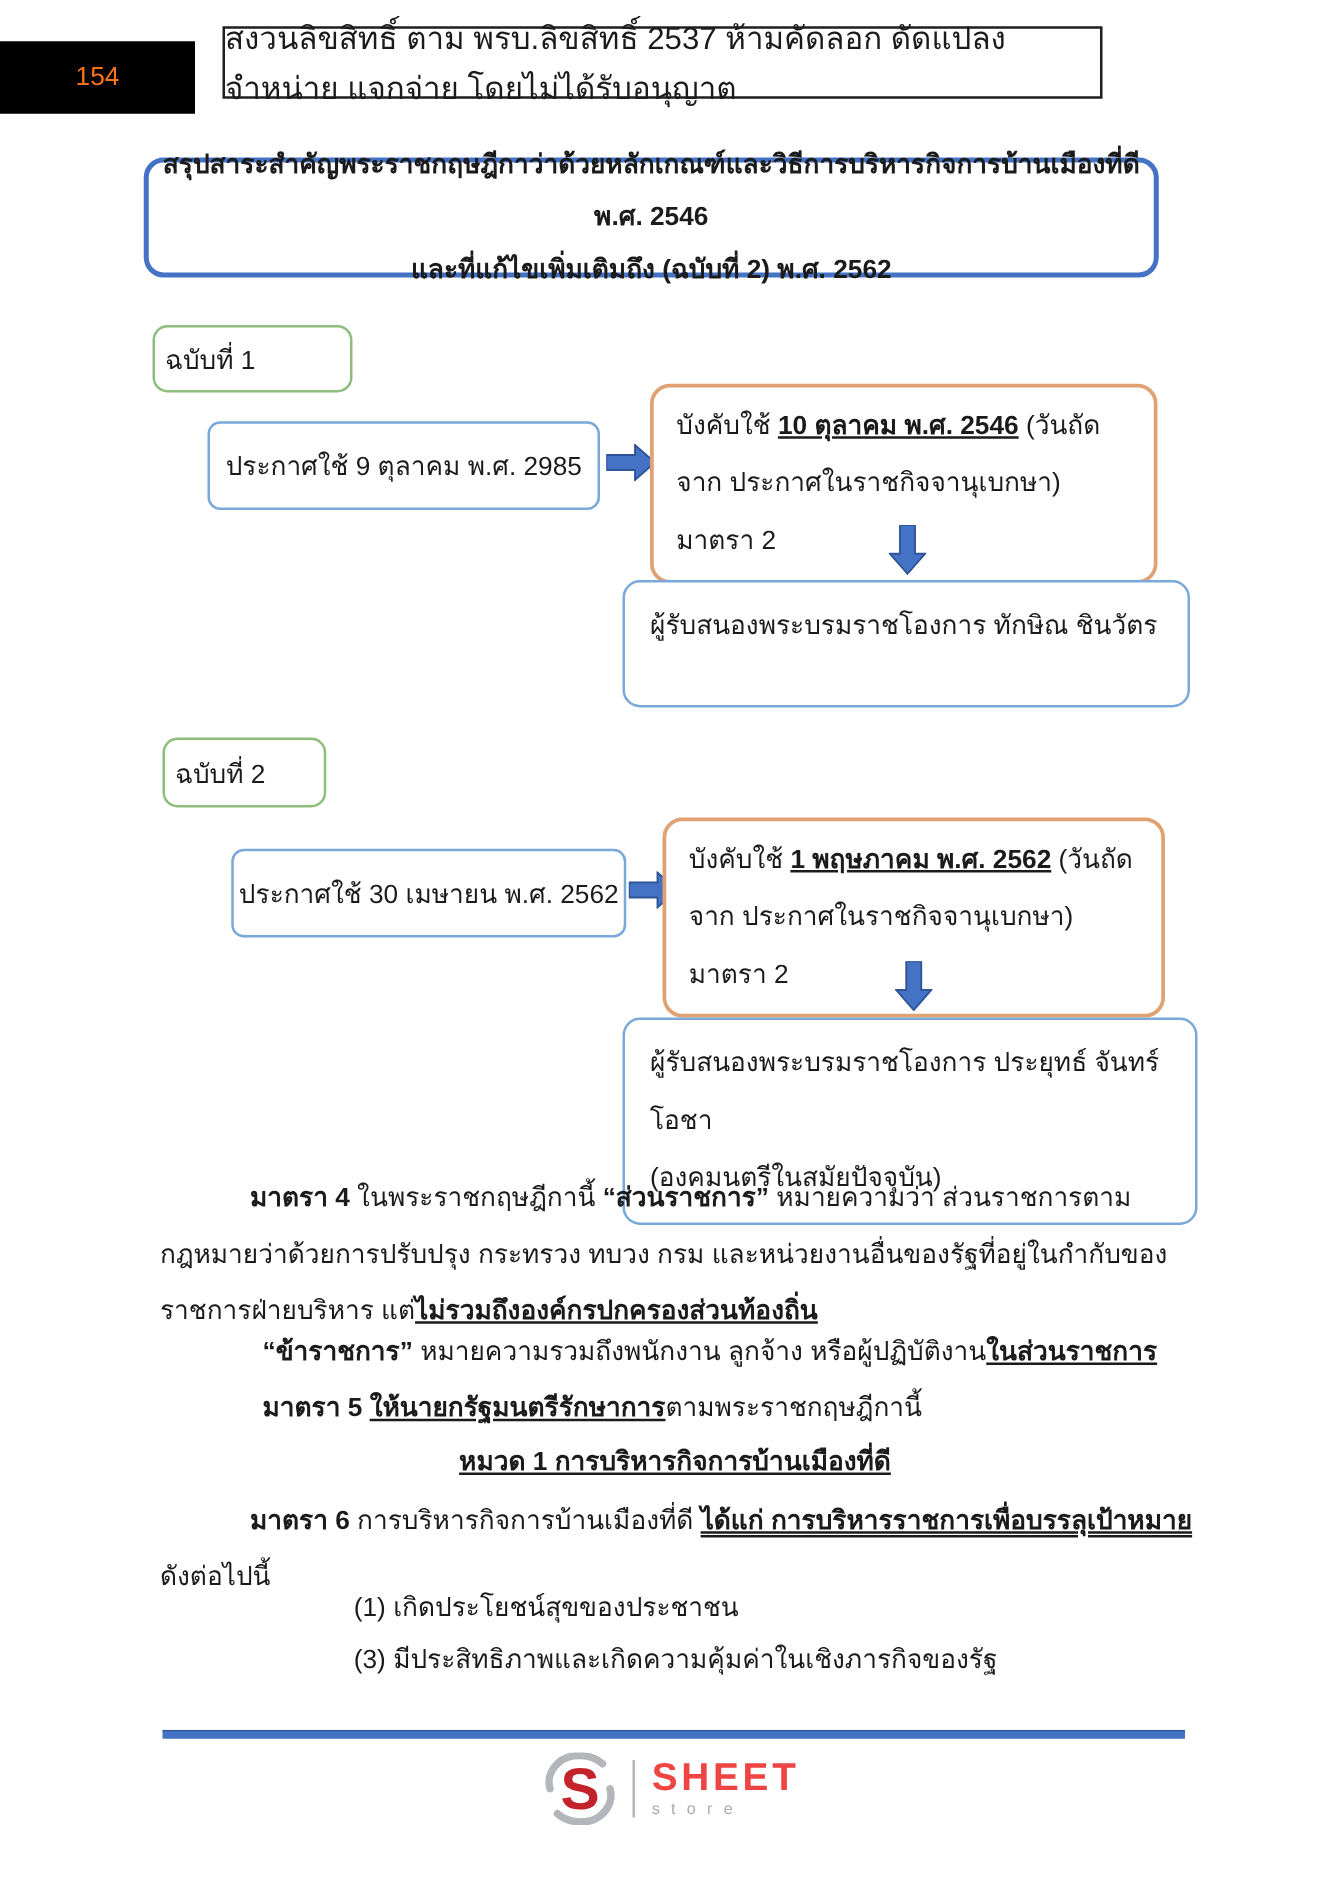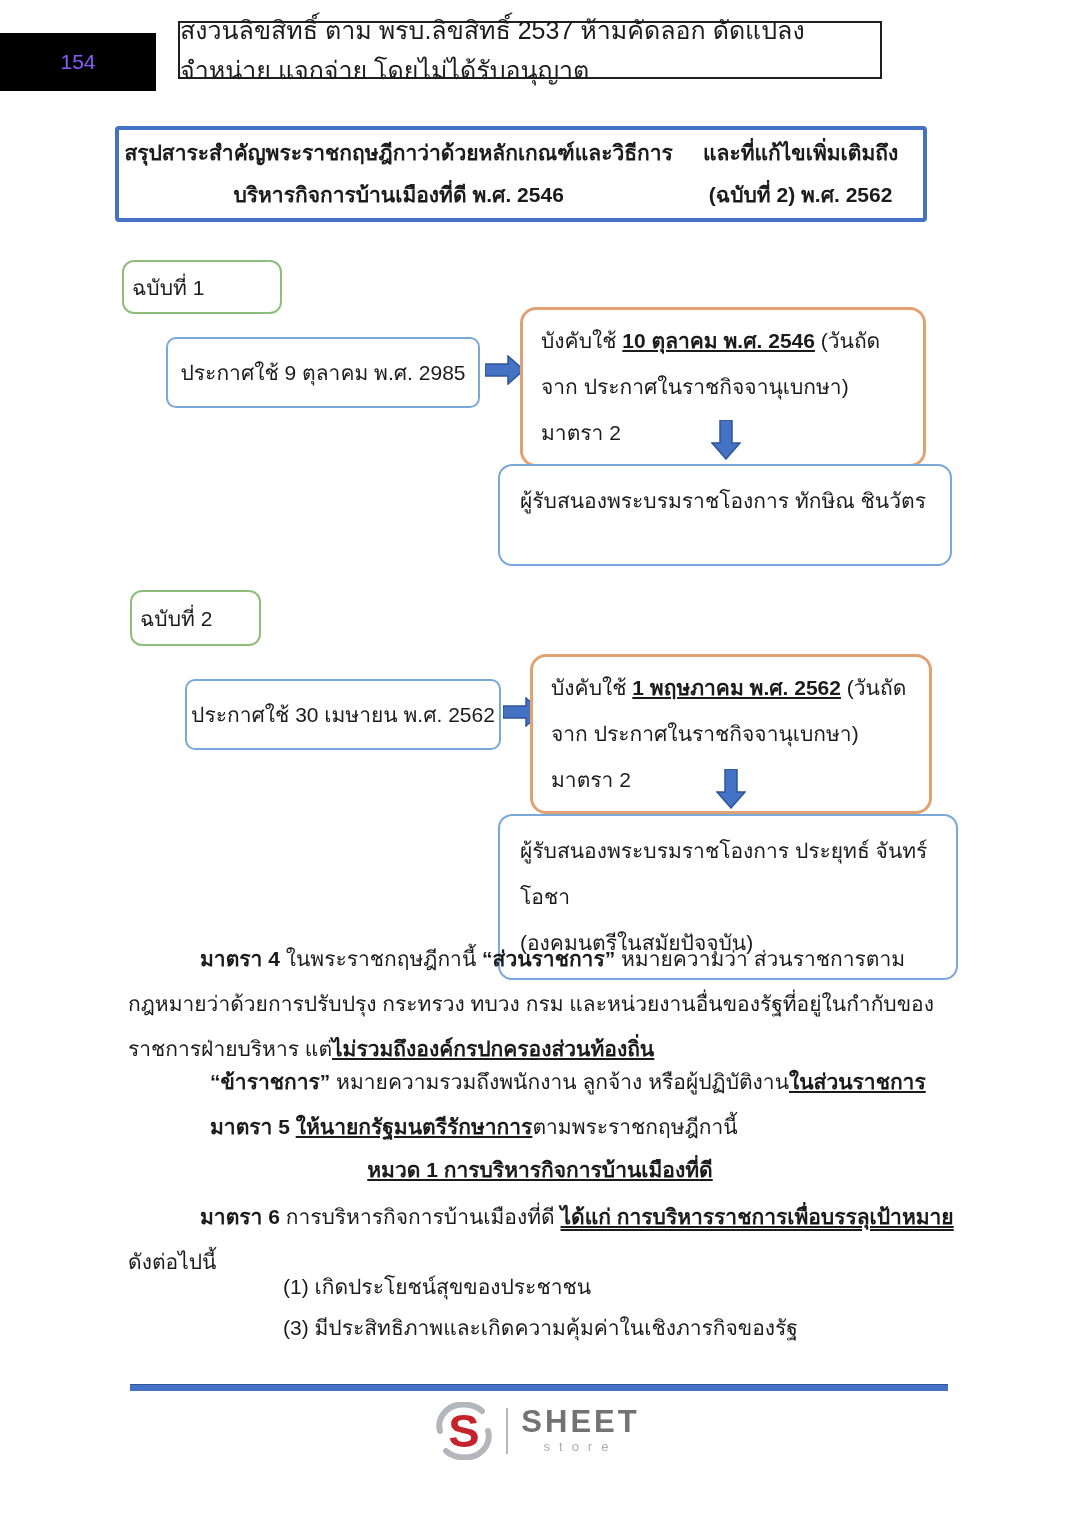--- a/index.html
+++ b/index.html
@@ -1,28 +1,28 @@
 <!DOCTYPE html>
 <html><head>
 <meta charset="utf-8">
 <style>
   html,body{margin:0;padding:0;background:#ffffff;}
   .page{position:relative;width:1075px;height:1521px;background:#ffffff;
         font-family:"Liberation Sans","DejaVu Sans",sans-serif;color:#1b1b1b;overflow:hidden;}
   .abs{position:absolute;box-sizing:border-box;}
 
   
-  .pagenum{left:0;top:33px;width:156px;height:58px;background:#000;color:#8b5cf6;
+  .pagenum{left:0;top:33px;width:156px;height:58px;background:#000;color:#f97316;
            display:flex;align-items:center;justify-content:center;font-size:21px;}
   .copyright{left:178px;top:21px;width:704px;height:58px;border:2px solid #1f1f1f;
              display:flex;align-items:center;justify-content:center;font-size:25px;}
 
   
-  .titlebox{left:115px;top:126px;width:812px;height:96px;border:4px solid #4472C4;border-radius:4px;
-            display:flex;flex-direction:row;justify-content:center;align-items:center;
+  .titlebox{left:115px;top:126px;width:812px;height:96px;border:4px solid #4472C4;border-radius:16px;
+            display:flex;flex-direction:column;justify-content:center;align-items:center;
             font-weight:bold;font-size:21px;line-height:42px;text-align:center;}
 
   
   .greenbox{border:2px solid #8FBE7C;border-radius:12px;display:flex;align-items:center;
             padding-left:8px;font-size:21px;background:#fff;}
   .bluebox{border:2px solid #79A8D9;border-radius:10px;display:flex;align-items:center;
            justify-content:center;font-size:21px;white-space:nowrap;background:#fff;}
   .orangebox{border:3px solid #E0A272;border-radius:16px;font-size:21px;line-height:46px;
              padding:8px 18px;background:#fff;}
   .signbox{border:2px solid #79A8D9;border-radius:14px;font-size:21px;line-height:46px;
@@ -56,22 +56,22 @@
   .b{font-weight:bold;}
   .bu{font-weight:bold;text-decoration:underline;}
   .bdu{font-weight:bold;text-decoration:underline double;}
 
   
   .rule{left:130px;top:1384px;width:818px;height:7px;background:#4472C4;border-top:1px solid #2F5597;}
   .logo{left:0;top:1398px;width:1075px;height:66px;display:flex;align-items:center;
         justify-content:center;gap:13px;}
   .logo-divider{width:2px;height:46px;background:#b7b7b7;}
   .brand{display:flex;flex-direction:column;justify-content:center;}
-  .brand-name{font-size:31px;font-weight:bold;color:#737373;letter-spacing:3px;line-height:30px;}
-  .brand-sub{font-size:13px;color:#ababab;letter-spacing:9px;line-height:16px;margin-top:2px;text-align:center;}
+  .brand-name{font-size:31px;font-weight:bold;color:#ef4444;letter-spacing:3px;line-height:30px;}
+  .brand-sub{font-size:13px;color:#ababab;letter-spacing:9px;line-height:16px;margin-top:2px;}
 </style>
 </head>
 <body>
 
 <div class="page">
 
   <div class="abs pagenum">154</div>
   <div class="abs copyright">สงวนลิขสิทธิ์ ตาม พรบ.ลิขสิทธิ์ 2537 ห้ามคัดลอก ดัดแปลง จำหน่าย แจกจ่าย โดยไม่ได้รับอนุญาต</div>
 
   <div class="abs titlebox">

